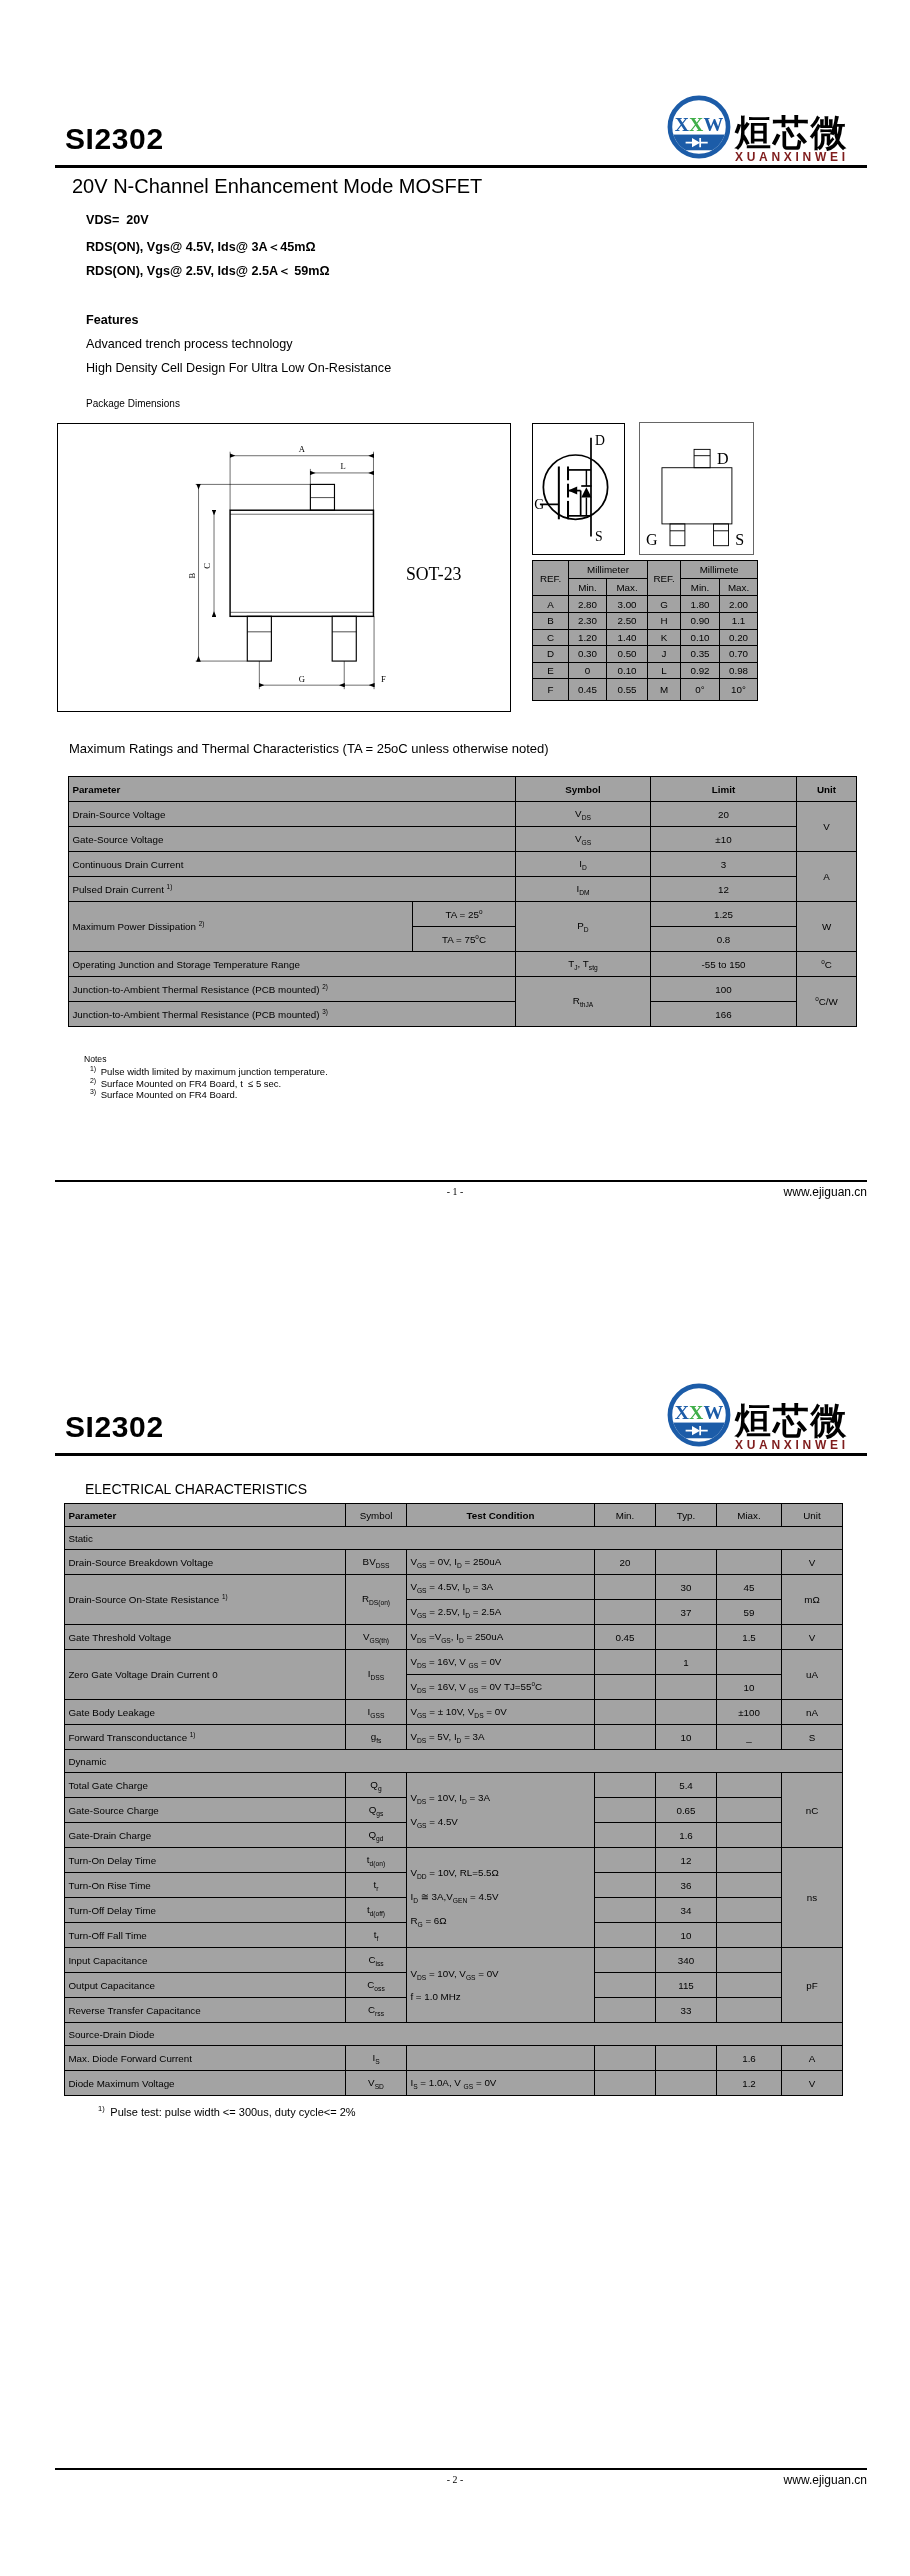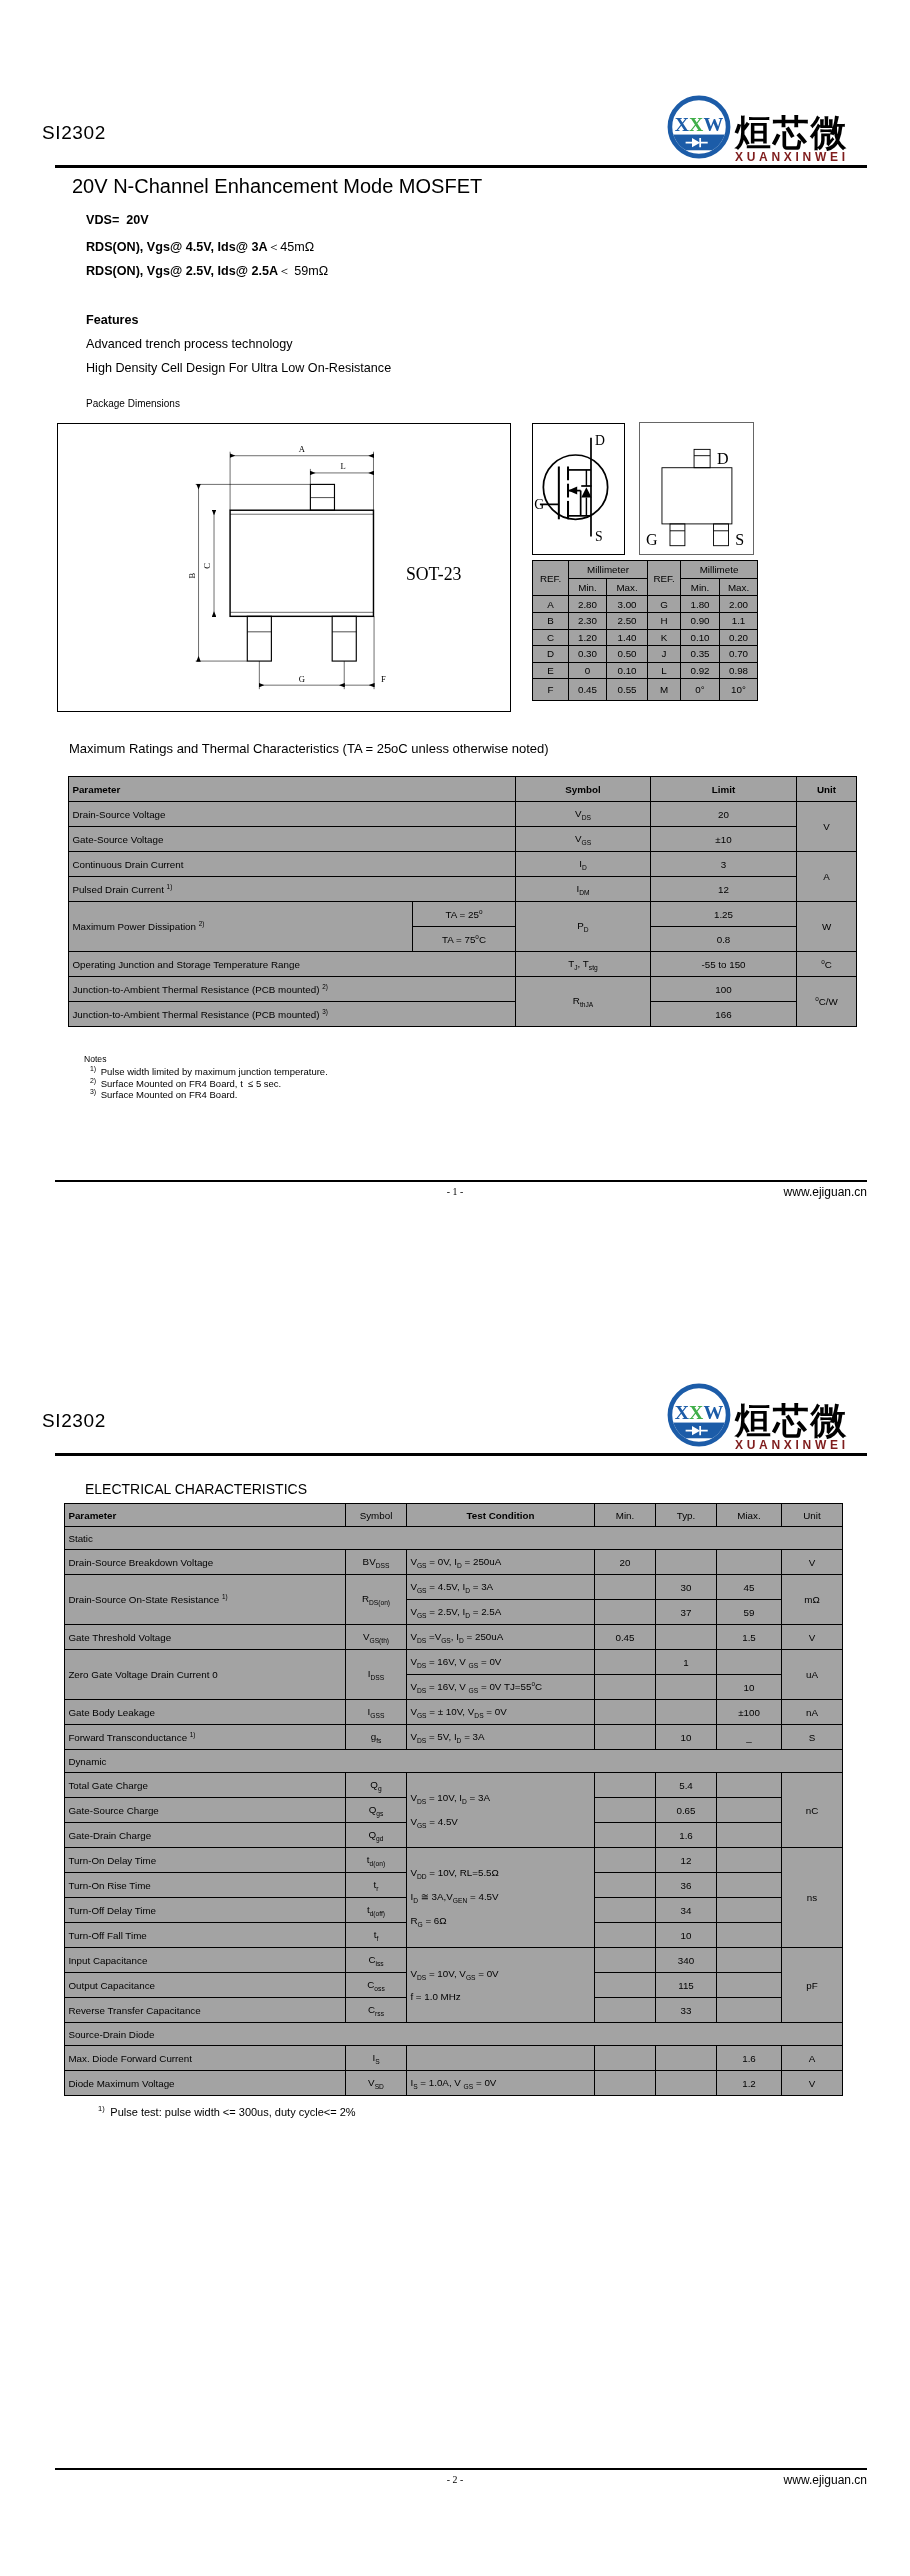--- a/index.html
+++ b/index.html
@@ -1,30 +1,30 @@
 <!DOCTYPE html>
 <html style="font-size:9.2px"><head>
 <meta charset="utf-8">
 <style>
   html,body{margin:0;padding:0;background:#fff}
   .sheet{position:relative;width:910px;height:2576px;background:#fff;color:#000;
          font-family:"Liberation Sans",sans-serif;overflow:hidden}
   .page{position:absolute;left:0;width:910px;height:1288px}
   .abs{position:absolute}
-  .part{left:42px;top:122px;font-size:19px;font-weight:normal;letter-spacing:0.6px}
+  .part{left:65px;top:122px;font-size:30px;font-weight:bold;letter-spacing:0.6px}
   .rule{left:55px;top:165px;width:812px;height:2.9px;background:#000}
   
   .logo{left:667px;top:95px;width:199px;height:133px}
   .logo .cn{position:absolute;left:68px;top:13.8px;font-size:36px;font-weight:bold;letter-spacing:1.7px;white-space:nowrap}
   .logo .en{position:absolute;left:68px;top:55px;font-size:12px;letter-spacing:3.7px;font-weight:bold;color:#7f1d1d;white-space:nowrap}
   
   .doctitle{left:72px;top:175px;font-size:20px}
   .spec{left:86px;font-size:12.6px;white-space:pre-wrap}
   .spec b{font-weight:bold}
-  .spec span{font-weight:normal}
+  .spec span{font-weight:bold}
   .feat-title{left:86px;top:313px;font-size:12.6px;font-weight:bold}
   .feat1{left:86px;top:337px;font-size:12.6px}
   .feat2{left:86px;top:361px;font-size:12.6px}
   .pkg-head{left:86px;top:398px;font-size:10px}
   .pkgbox{left:57px;top:423px;width:452px;height:287px;border:1.1px solid #000}
   .symbox{left:532px;top:423px;width:91px;height:130px;border:1.1px solid #000}
   .tvbox{left:639px;top:422px;width:113px;height:131px;border:1.1px solid #666}
   
   table.t{border-collapse:collapse;table-layout:fixed;position:absolute;background:#a3a3a3}
   table.t td{border:0.6px solid #000;padding:0 3.4px;font-size:9.8px;vertical-align:middle;overflow:hidden}

